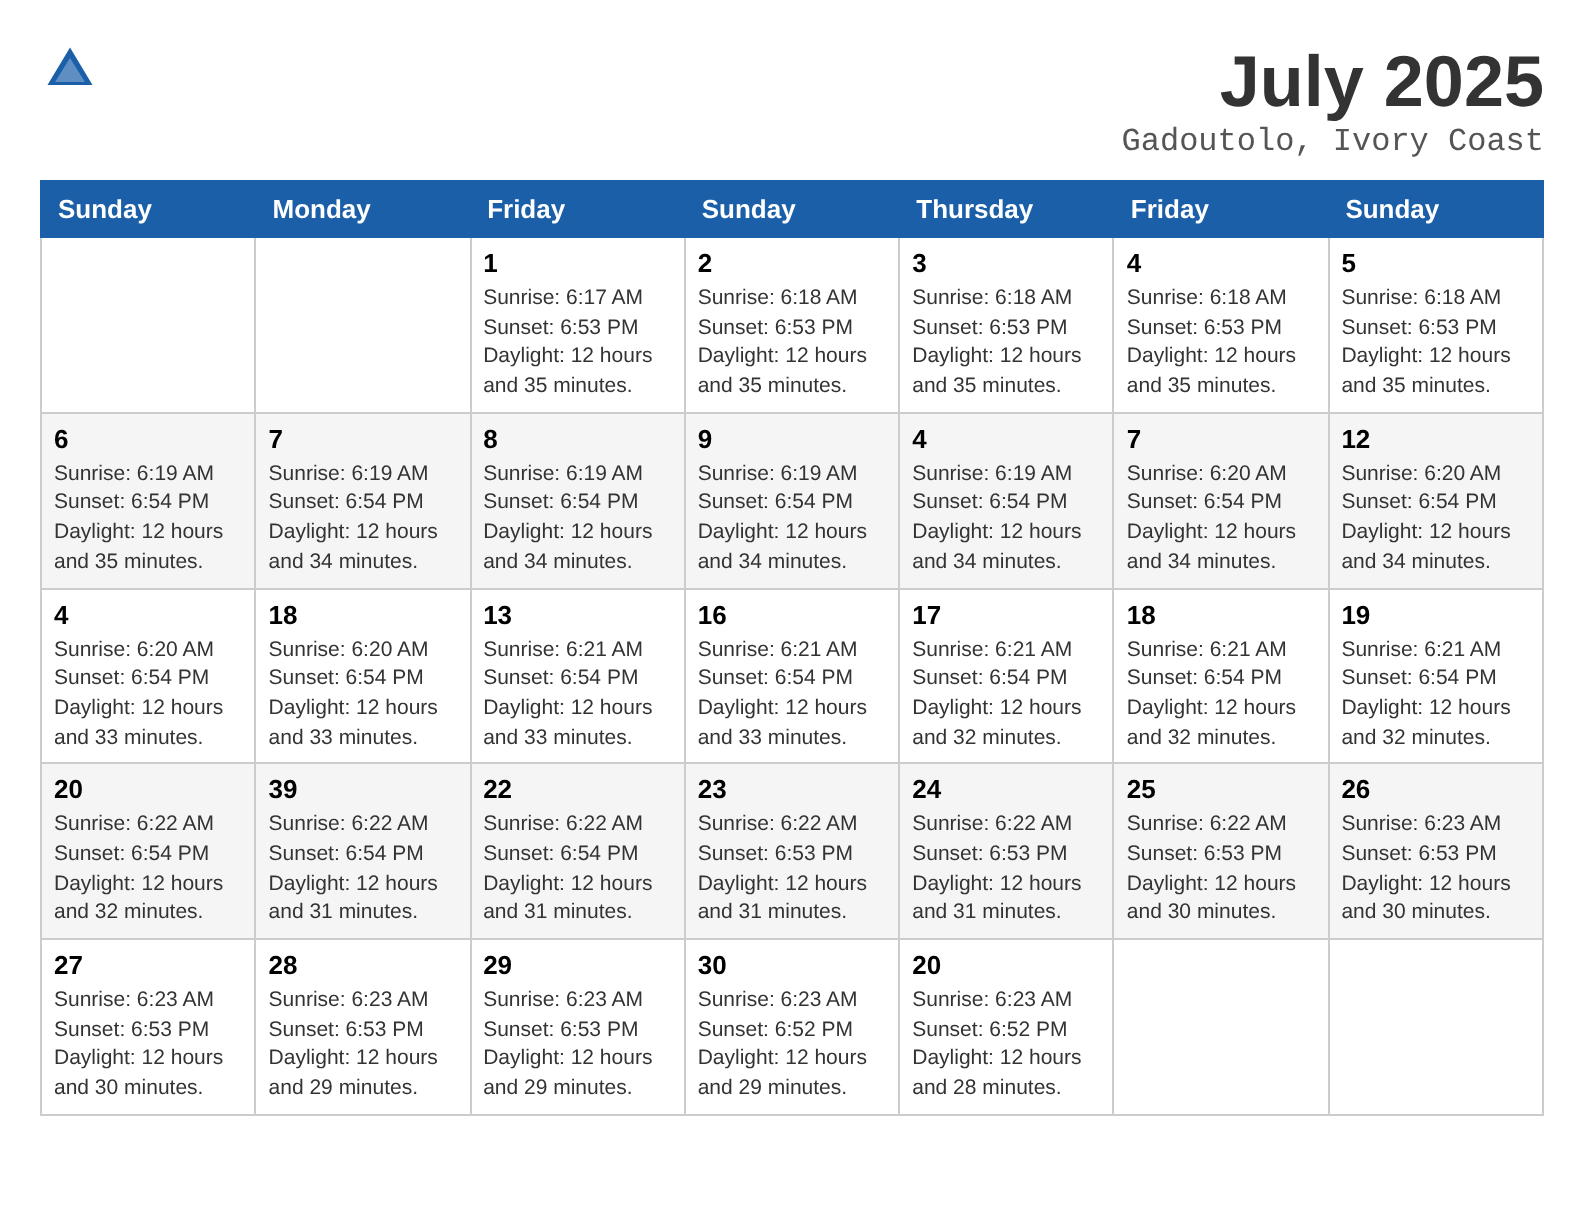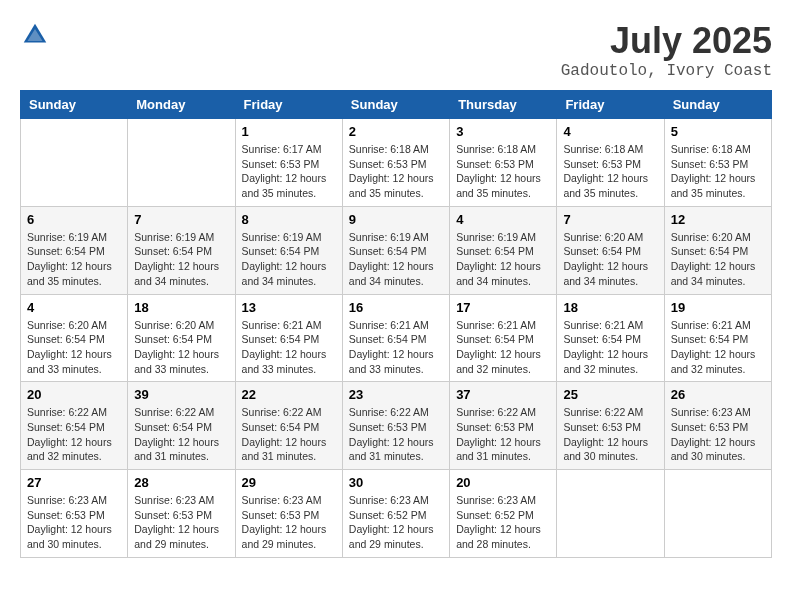--- a/index.html
+++ b/index.html
@@ -263,21 +263,21 @@
 Sunset: 6:54 PM
 Daylight: 12 hours and 31 minutes.</div>
         </td>
         <td>
           <span class="day-num">23</span>
           <div class="day-info" style="white-space: pre-line;">Sunrise: 6:22 AM
 Sunset: 6:53 PM
 Daylight: 12 hours and 31 minutes.</div>
         </td>
         <td>
-          <span class="day-num">37</span>
+          <span class="day-num">24</span>
           <div class="day-info" style="white-space: pre-line;">Sunrise: 6:22 AM
 Sunset: 6:53 PM
 Daylight: 12 hours and 31 minutes.</div>
         </td>
         <td>
           <span class="day-num">25</span>
           <div class="day-info" style="white-space: pre-line;">Sunrise: 6:22 AM
 Sunset: 6:53 PM
 Daylight: 12 hours and 30 minutes.</div>
         </td>

